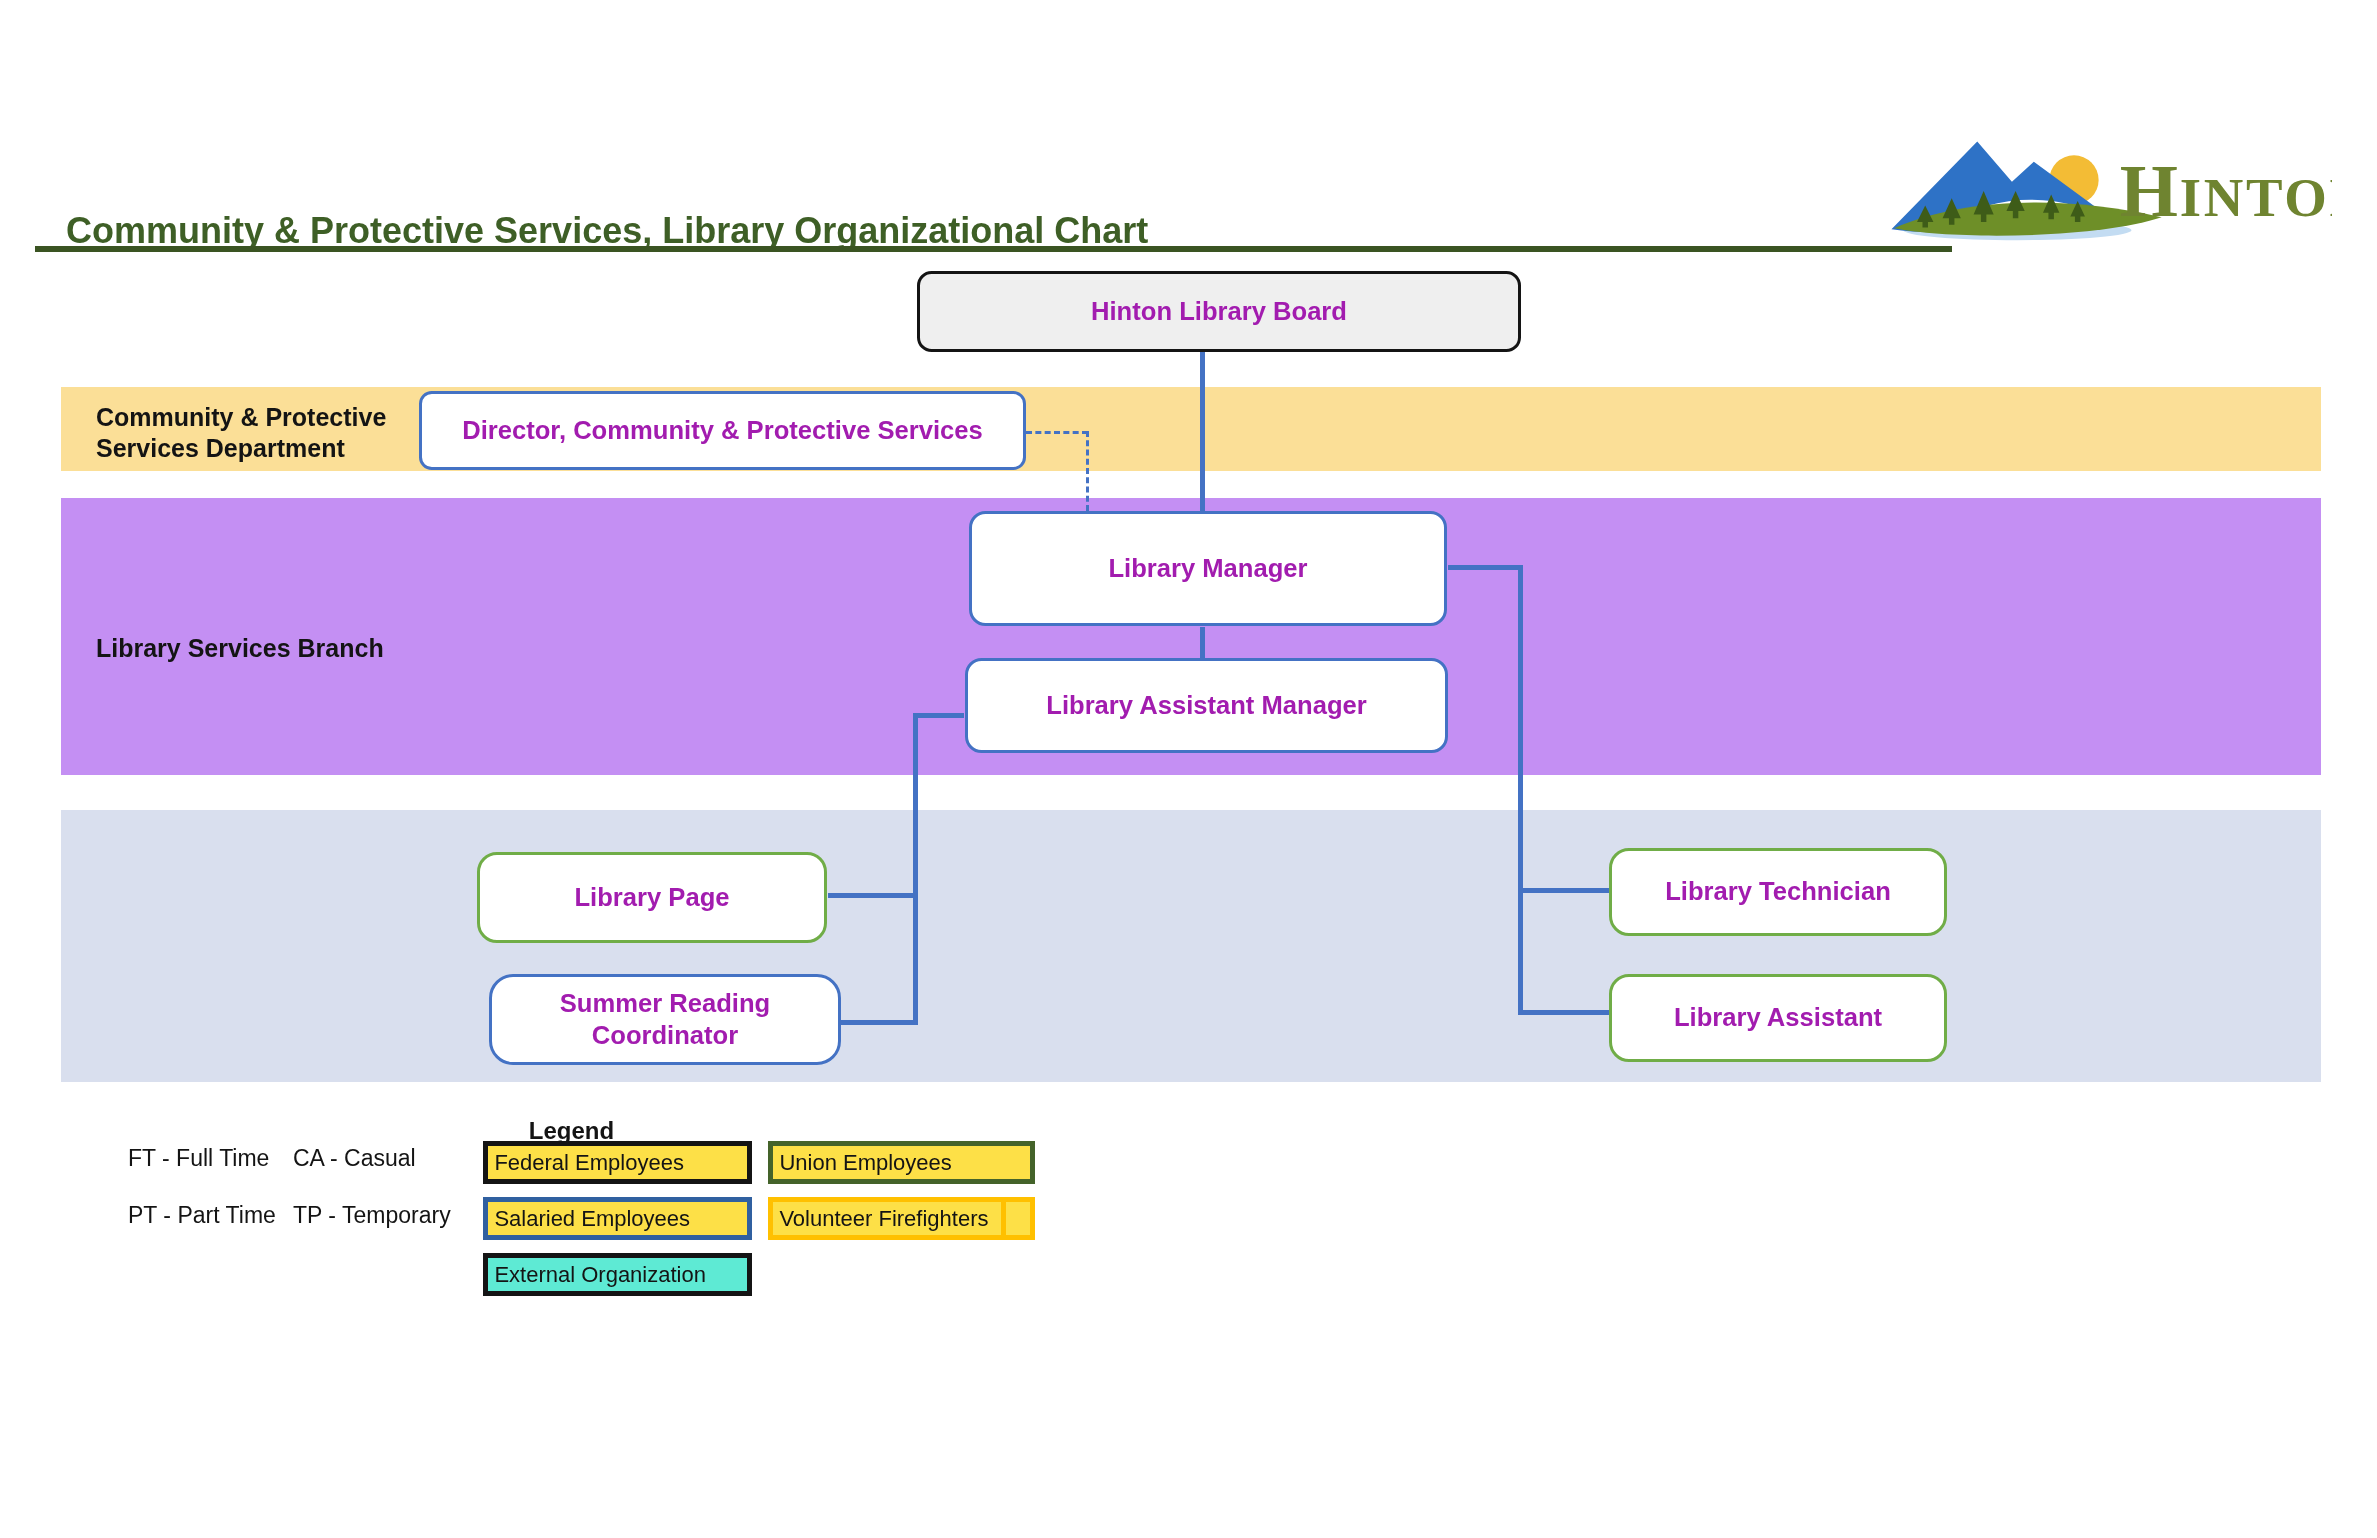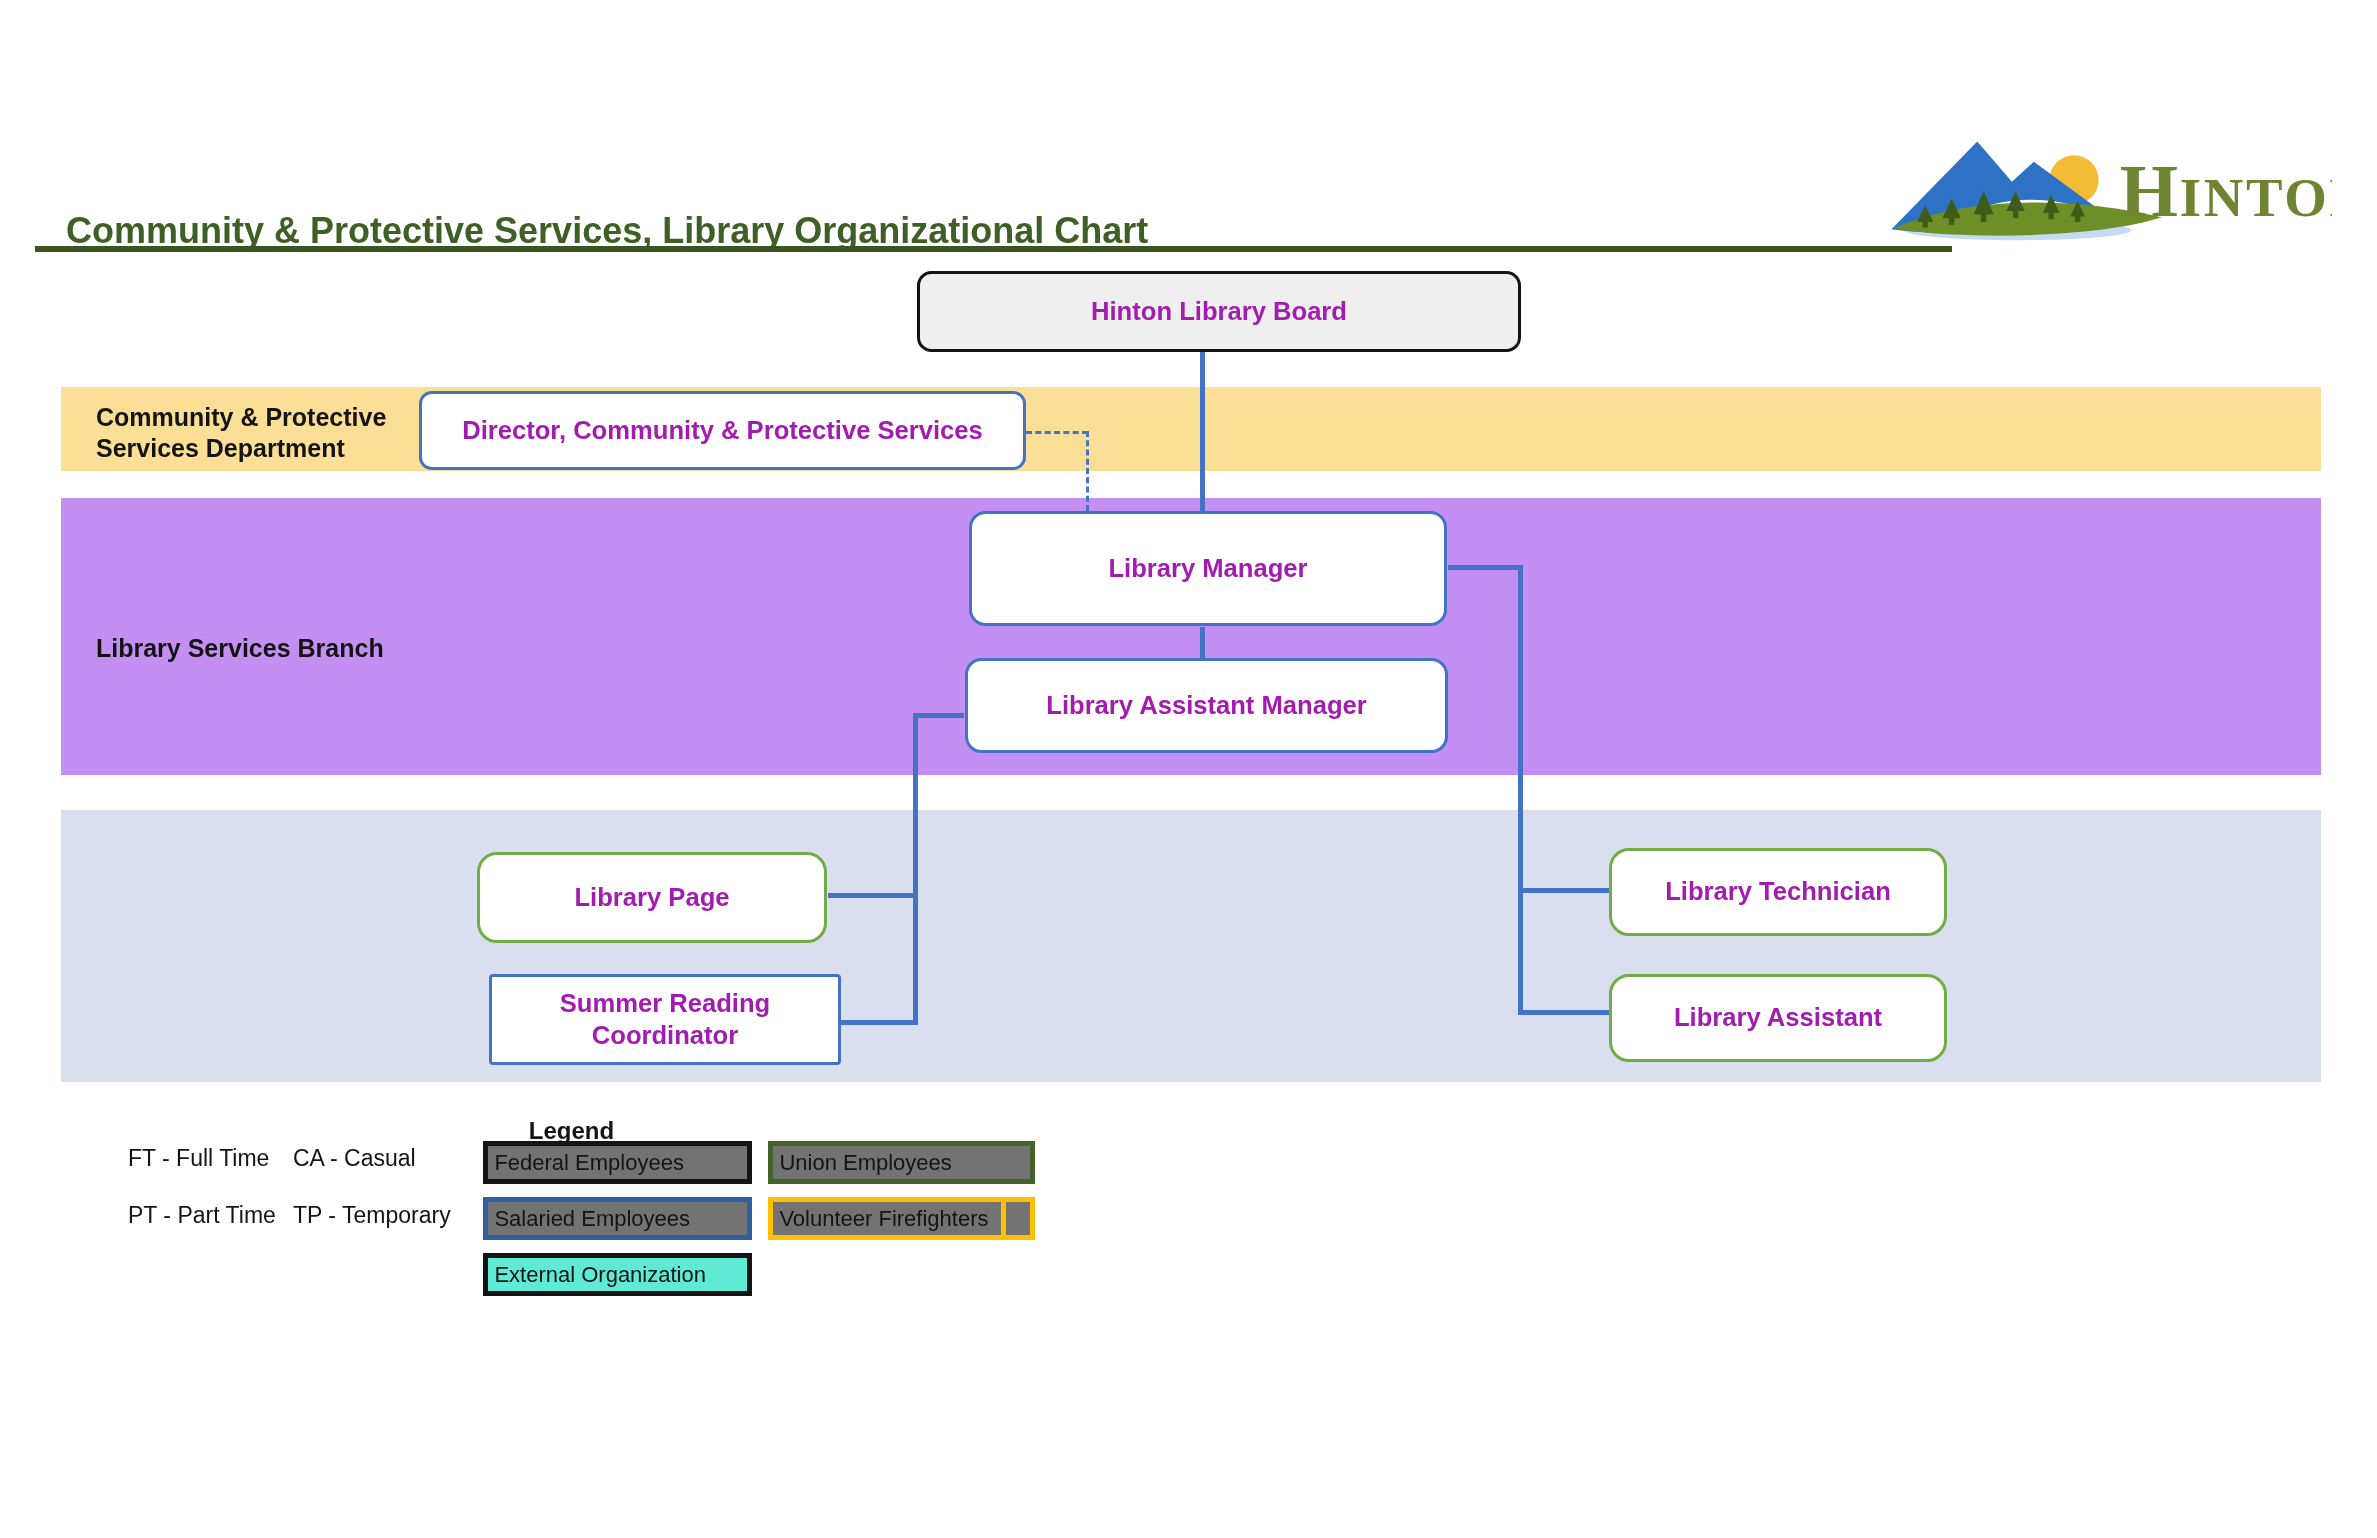--- a/index.html
+++ b/index.html
@@ -25,34 +25,34 @@
     position:absolute;display:flex;align-items:center;justify-content:center;
     text-align:center;font-weight:bold;font-size:25.6px;background:#ffffff;
     border:3.7px solid #4472C4;border-radius:16.5px;box-sizing:border-box;z-index:3;
     padding:0 24px;line-height:1.25;color:#a21caf;
   }
   #node-board{left:917px;top:246px;width:604px;height:81px;background:#EFEFEF;border-color:#141414;border-radius:14.6px;}
   #node-director{left:419px;top:366px;width:607px;height:79px;border-radius:12.8px;}
   #node-library-manager{left:969px;top:486px;width:478px;height:115px;}
   #node-asst-manager{left:965px;top:633px;width:483px;height:95px;}
   #node-library-page{left:477px;top:827px;width:350px;height:91px;border-color:#70AD47;border-radius:20px;}
-  #node-summer{left:489px;top:949px;width:352px;height:91px;border-radius:4px;padding:0 38px;}
+  #node-summer{left:489px;top:949px;width:352px;height:91px;border-radius:24px;padding:0 38px;}
   #node-technician{left:1609px;top:823px;width:338px;height:88px;border-color:#70AD47;border-radius:20px;}
   #node-assistant{left:1609px;top:949px;width:338px;height:88px;border-color:#70AD47;border-radius:20px;}
   
   .hline,.vline{position:absolute;background:#4472C4;z-index:2;}
   .dash-h{position:absolute;border-top:3.7px dashed #4472C4;z-index:2;}
   .dash-v{position:absolute;border-left:3.7px dashed #4472C4;z-index:2;}
   
   #legend-title{left:480px;top:1092px;width:183px;text-align:center;font-weight:bold;font-size:24px;}
   .abbr{position:absolute;font-size:23px;line-height:24px;}
   #abbr-ft{left:128px;top:1121px;} #abbr-ca{left:293px;top:1121px;}
   #abbr-pt{left:128px;top:1178px;} #abbr-tp{left:293px;top:1178px;}
   .legend-box{
-    position:absolute;height:33px;box-sizing:content-box;background:#737373;
+    position:absolute;height:33px;box-sizing:content-box;background:#fde047;
     border:5.5px solid #141414;display:flex;align-items:center;
     font-size:22px;padding-left:6.4px;
   }
   #legend-federal{left:483px;top:1116px;width:253px;}
   #legend-union{left:768px;top:1116px;width:251px;border-color:#44632A;}
   #legend-salaried{left:483px;top:1172px;width:253px;border-color:#3060A0;}
   #legend-volunteer{left:768px;top:1172px;width:251px;border-color:#FFC000;}
   #legend-volunteer .divider{position:absolute;right:24px;top:0;bottom:0;width:5.5px;background:#FFC000;}
   #legend-external{left:483px;top:1228px;width:253px;background:#5eead4;}
   

